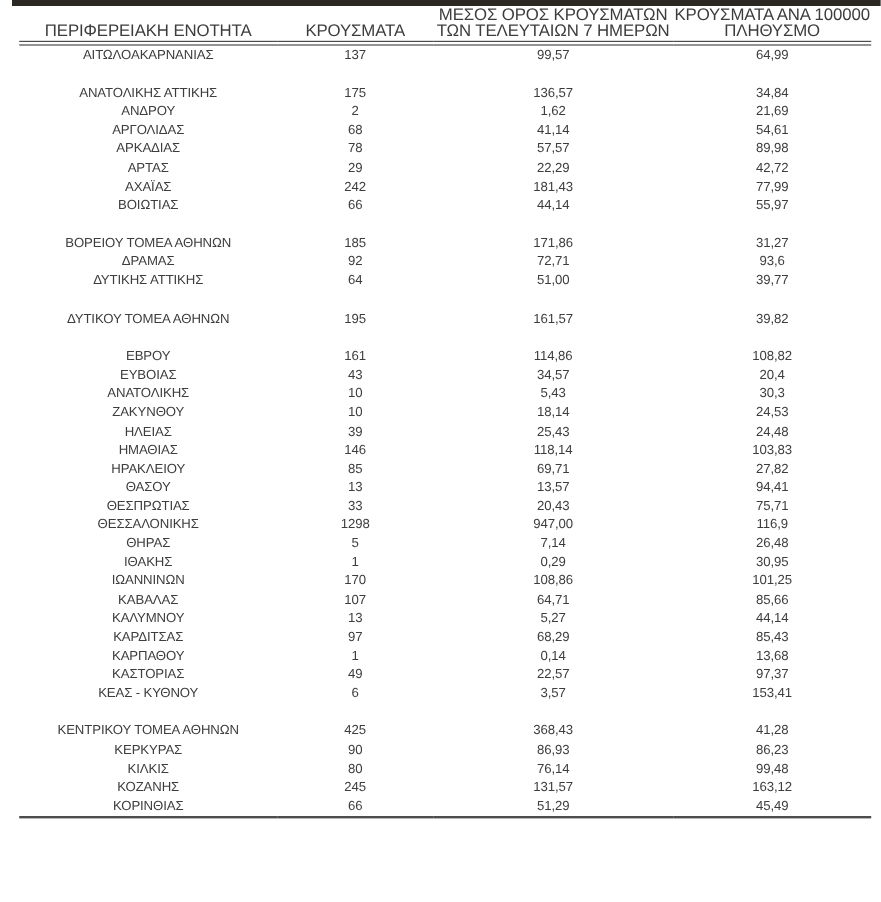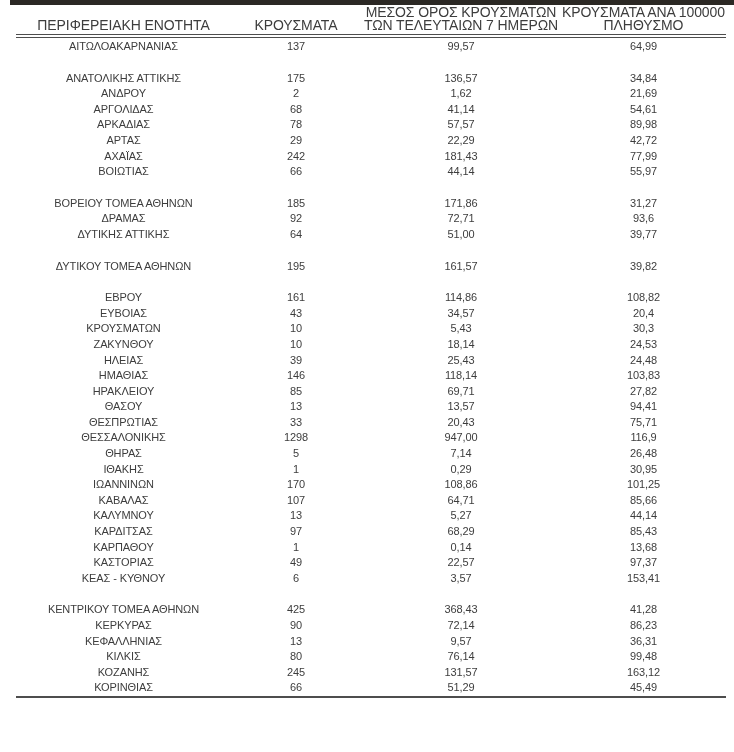--- a/index.html
+++ b/index.html
@@ -190,21 +190,21 @@
     <td>114,86</td>
     <td>108,82</td>
   </tr>
         <tr>
     <td>ΕΥΒΟΙΑΣ</td>
     <td>43</td>
     <td>34,57</td>
     <td>20,4</td>
   </tr>
         <tr>
-    <td>ΚΡΟΥΣΜΑΤΩΝ</td>
+    <td>ΑΝΑΤΟΛΙΚΗΣ</td>
     <td>10</td>
     <td>5,43</td>
     <td>30,3</td>
   </tr>
         <tr>
     <td>ΖΑΚΥΝΘΟΥ</td>
     <td>10</td>
     <td>18,14</td>
     <td>24,53</td>
   </tr>
@@ -303,28 +303,22 @@
   </tr>
         <tr>
     <td>ΚΕΝΤΡΙΚΟΥ ΤΟΜΕΑ ΑΘΗΝΩΝ</td>
     <td>425</td>
     <td>368,43</td>
     <td>41,28</td>
   </tr>
         <tr>
     <td>ΚΕΡΚΥΡΑΣ</td>
     <td>90</td>
-    <td>72,14</td>
+    <td>86,93</td>
     <td>86,23</td>
-  </tr>
-        <tr>
-    <td>ΚΕΦΑΛΛΗΝΙΑΣ</td>
-    <td>13</td>
-    <td>9,57</td>
-    <td>36,31</td>
   </tr>
         <tr>
     <td>ΚΙΛΚΙΣ</td>
     <td>80</td>
     <td>76,14</td>
     <td>99,48</td>
   </tr>
         <tr>
     <td>ΚΟΖΑΝΗΣ</td>
     <td>245</td>

